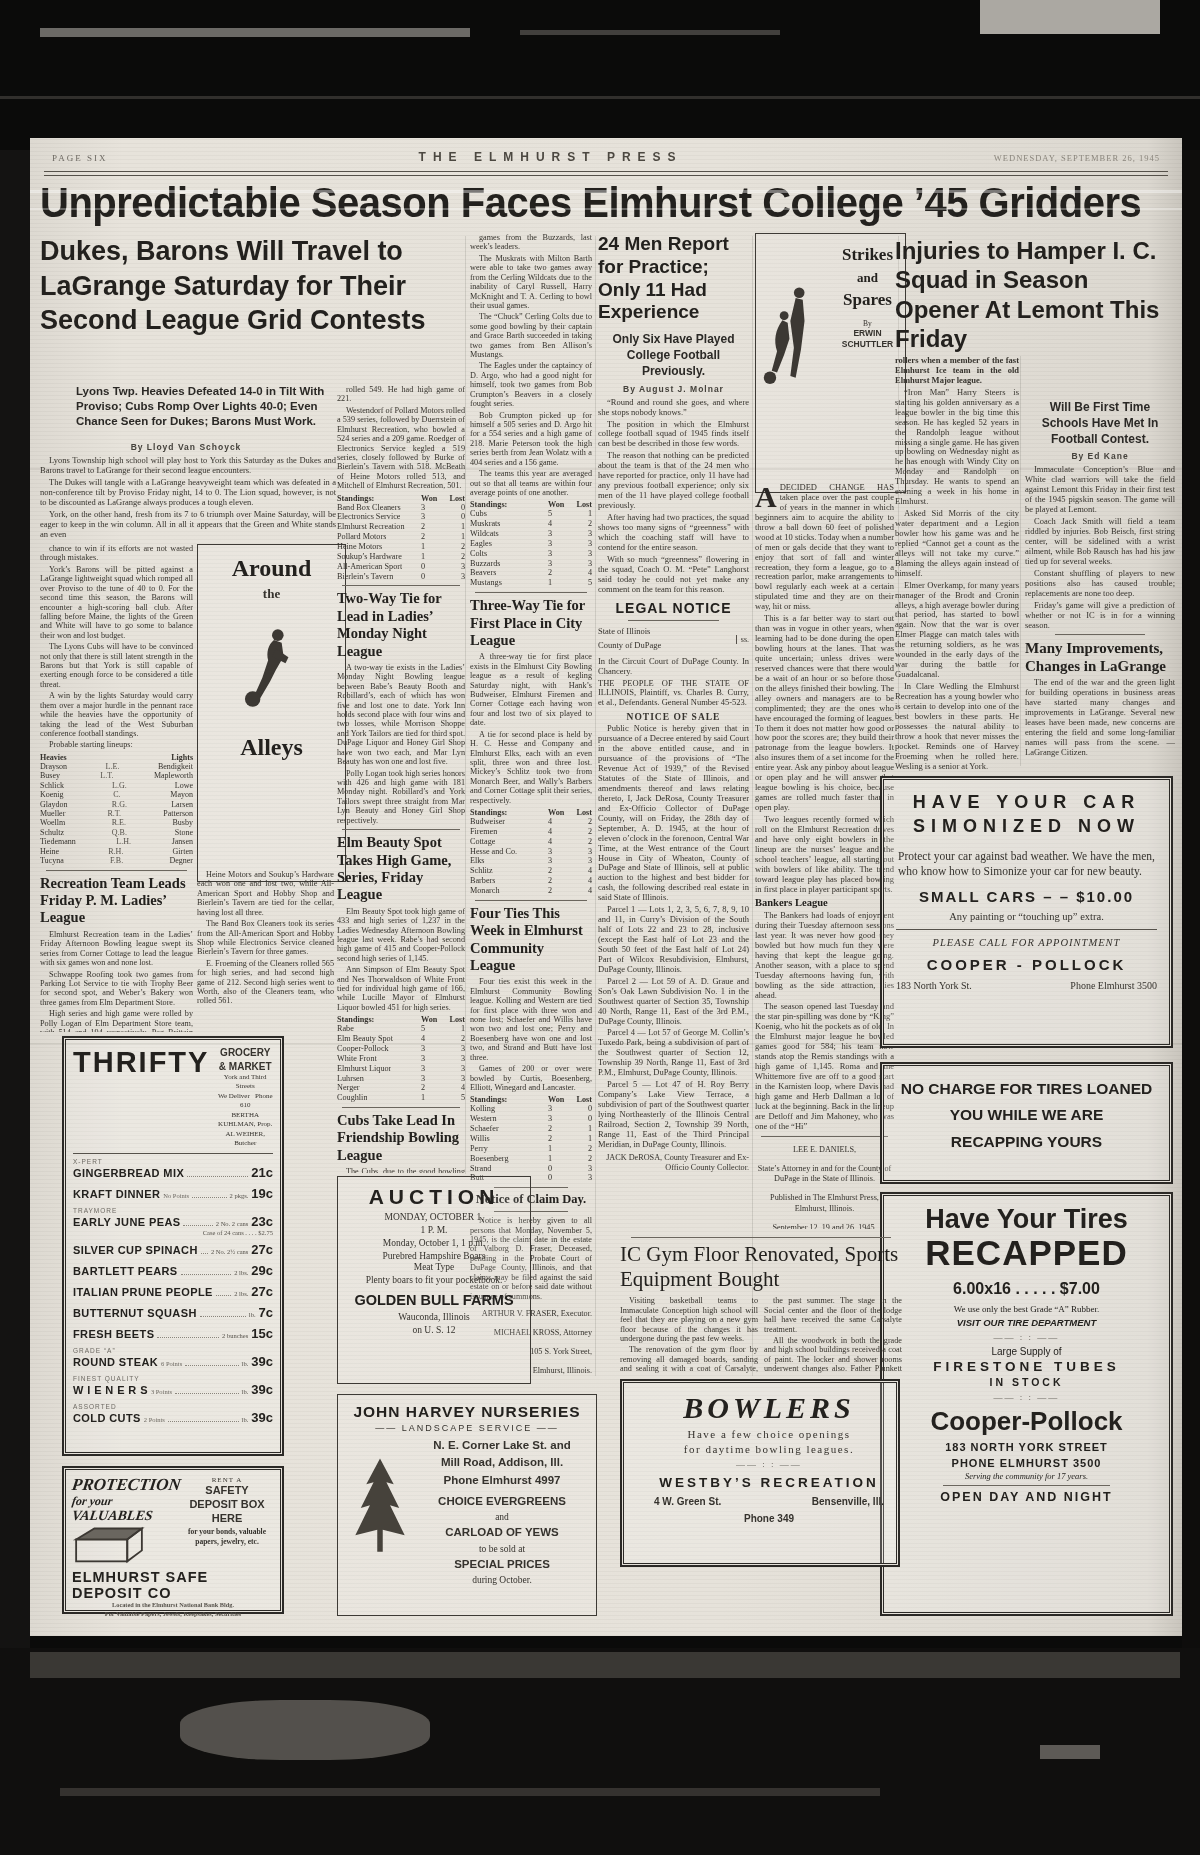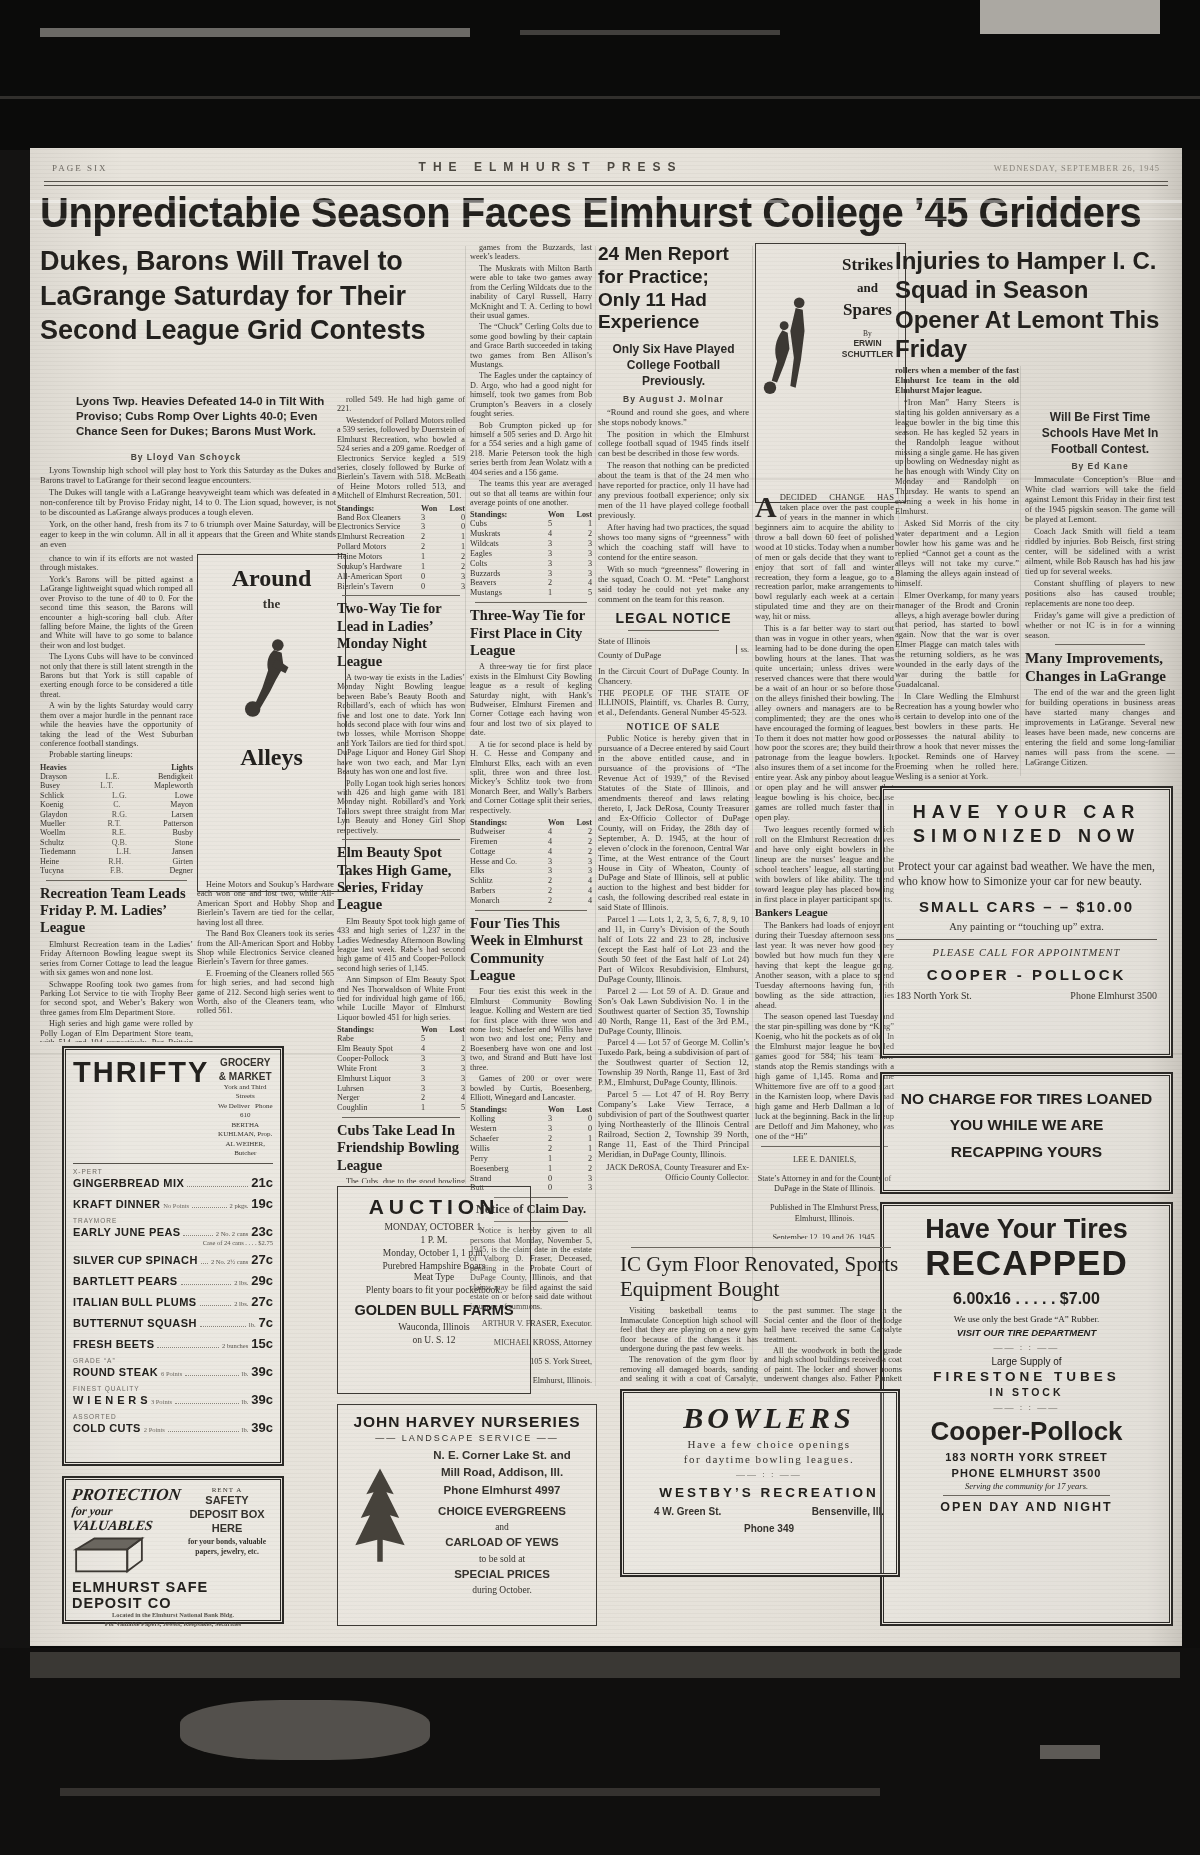--- a/index.html
+++ b/index.html
@@ -2,21 +2,21 @@
 <html><head>
 <meta charset="utf-8">
 <style>
   html,body{margin:0;padding:0;}
   body{width:1200px;height:1855px;position:relative;overflow:hidden;background:#0b0b0a;
        font-family:"Liberation Serif","DejaVu Serif",serif;}
   
   .band{position:absolute;background:#0b0b0a;}
   .streak{position:absolute;}
   
-  .paper{position:absolute;left:30px;top:148px;width:1152px;height:1498px;
+  .paper{position:absolute;left:30px;top:138px;width:1152px;height:1498px;
     background:
       repeating-linear-gradient(0deg, rgba(0,0,0,0.03) 0 1px, rgba(0,0,0,0) 1px 4px),
       linear-gradient(90deg,#ddd9d1 0%,#e7e3db 8%,#e6e2da 60%,#dcd8d0 97%,#c9c5bd 100%),
       #e6e2da;
     color:#35322d; overflow:hidden;}
   .abs{position:absolute;}
   .vsep{position:absolute;width:1px;background:rgba(60,55,48,.14);}
   .rule{border-top:1px solid #6b665e;margin:4px auto;}
   .rule.w60{width:60%;} .rule.w90{width:92%;}
   
@@ -969,21 +969,21 @@
             <span class="gleader"></span>
             <span class="gqty">2 lbs.</span>
             <span class="gprice">29c</span>
           </div>
 
         </div>
 
         <div class="gitem">
 
           <div class="growmain">
-            <span class="gname">ITALIAN BULL PLUMS</span>
+            <span class="gname">ITALIAN PRUNE PEOPLE</span>
 
             <span class="gleader"></span>
             <span class="gqty">2 lbs.</span>
             <span class="gprice">27c</span>
           </div>
 
         </div>
 
         <div class="gitem">
 

